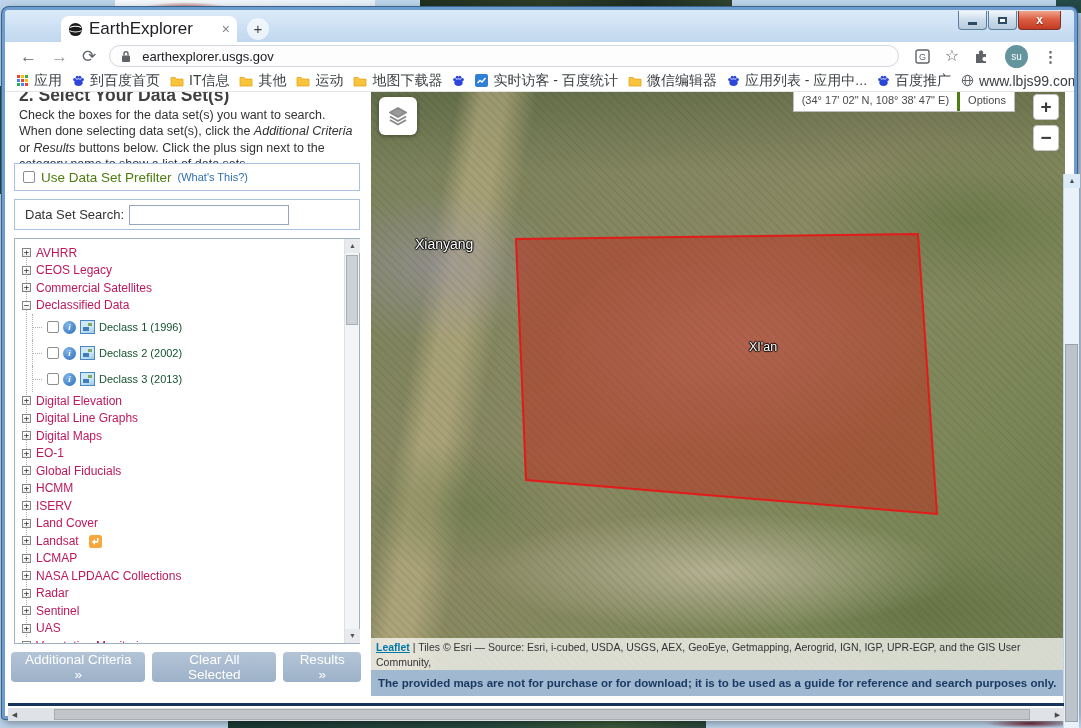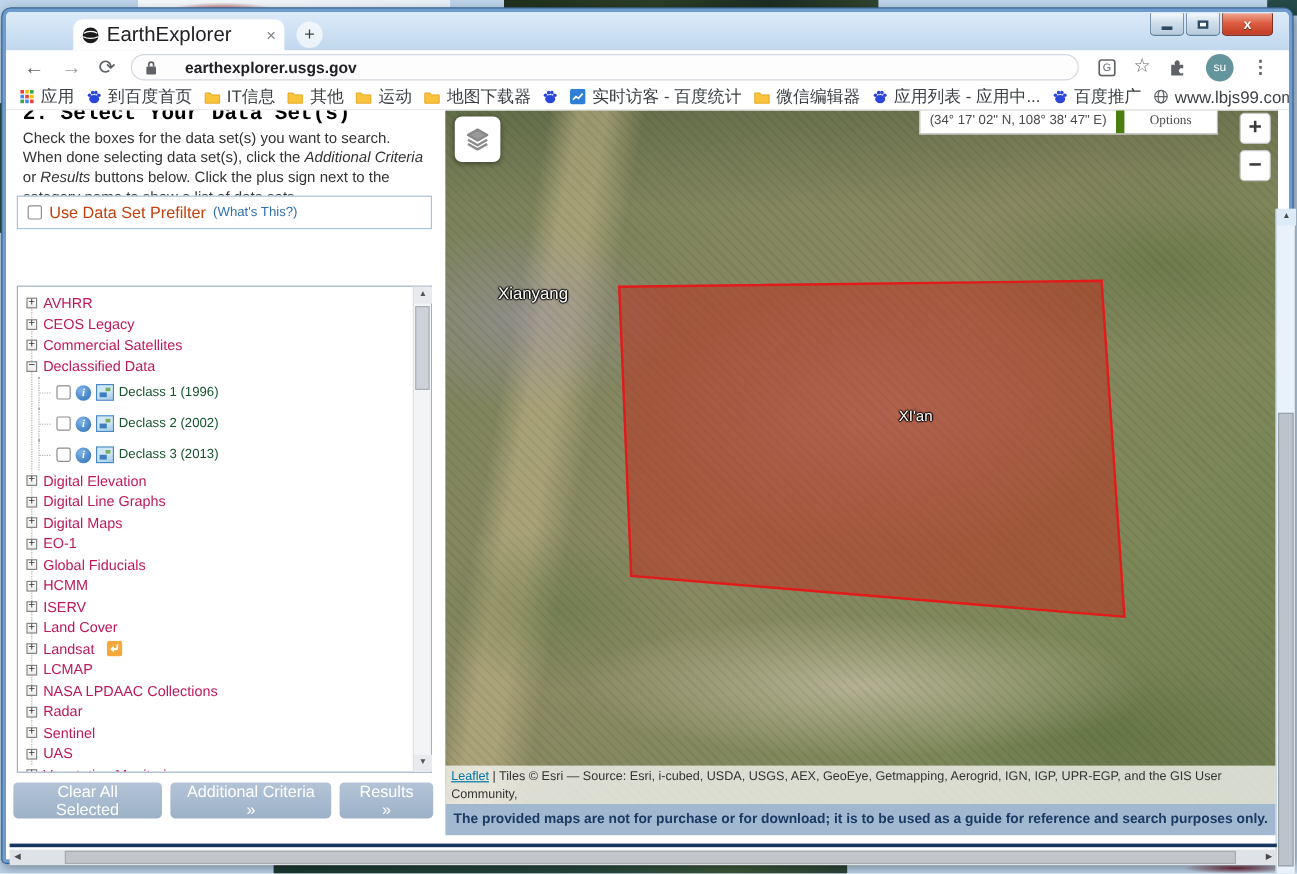--- a/index.html
+++ b/index.html
@@ -41,21 +41,21 @@
   .g-min { width:9px; height:3px; background:#2f4a63; margin-top:6px; }
   .g-max { width:9px; height:7px; border:2px solid #2f4a63; background:#fff; }
   .g-close { color:#fff; font-size:12px; font-weight:bold; text-shadow:0 1px 1px #7c1f10; }
 
   
   .toolbar { position:absolute; left:0; top:32px; width:100%; height:28px; background:#fff;
     display:flex; align-items:center; padding:0 8px; }
   .nav-ic { font-size:17px; color:#5f6368; margin:0 7px; line-height:1; }
   .nav-fwd { color:#9aa0a6; }
   .addressbar { flex:1; height:22px; margin:0 6px; background:#fdfdfe; border:1px solid #d2d8de;
-    border-radius:12px; display:flex; align-items:center; padding:0 11px; gap:23px;font-weight:bold; }
+    border-radius:12px; display:flex; align-items:center; padding:0 11px; gap:11px; }
   .url-text { font-size:13px; color:#202124; }
   .tool-right { display:flex; align-items:center; gap:15px; margin:0 8px 0 10px; }
   .star-ic { font-size:16px; color:#5f6368; line-height:1; }
   .avatar { width:23px; height:23px; border-radius:50%; background:#64949c; color:#fff;
     font-size:10px; display:flex; align-items:center; justify-content:center; }
   .dots-ic { font-size:15px; color:#5f6368; font-weight:bold; line-height:1; }
 
   
   .bookmarks { position:absolute; left:0; top:60px; width:100%; height:22px; background:#fff;
     border-bottom:1px solid #e2e4e8; display:flex; align-items:center; padding:0 6px; overflow:hidden; }
@@ -65,26 +65,26 @@
   .ic-grid { width:13px; height:13px; display:flex; flex-wrap:wrap; align-content:center; justify-content:center; }
   .ic-grid i { width:3px; height:3px; margin:0.5px; display:block; }
   .gm { color:#e94335; font-size:12px; line-height:1; font-weight:bold; }
   .bm-overflow { margin-left:auto; color:#5f6368; font-size:13px; padding-right:4px; }
 
   
   .content { position:absolute; left:0; top:82px; width:1069px; height:611px; background:#fff; }
 
   
   .left-panel { position:absolute; left:6px; top:0; width:356px; height:611px; background:#fff; overflow:hidden; }
-  .panel-heading { position:absolute; left:8px; top:-7px; font-size:17.5px; font-weight:bold; color:#000000;font-family:Liberation Mono, monospace; }
+  .panel-heading { position:absolute; left:8px; top:-7px; font-size:17.5px; font-weight:bold; color:#404040; }
   .instructions { position:absolute; left:8px; top:15px; width:334px; font-size:12.5px; line-height:1.3; color:#333; }
   .box { position:absolute; left:3px; width:346px; border:1px solid #a9c2de; background:#fff;
     display:flex; align-items:center; }
   .box-prefilter { top:71px; height:28px; padding-left:8px; gap:6px; }
-  .prefilter-label { font-size:13.5px; color:#c2410c; }
+  .prefilter-label { font-size:13.5px; color:#4d7c0f; }
   .whats-this { font-size:11px; color:#2f6fb0; }
   .box-search { top:107px; height:31px; padding-left:10px; gap:5px; }
   .search-label { font-size:13px; color:#333; }
   .search-input { width:160px; height:20px; border:1px solid #98a5b4; font-size:12px; padding:0 3px; }
   .cb { width:12px; height:12px; background:#fff; border:1px solid #8d8d8d; border-radius:2px; flex:none; }
 
   
   .tree-box { position:absolute; left:3px; top:146px; width:346px; height:406px; border:1px solid #9fb1c4; background:#fff; }
   .tree-rows { position:absolute; left:0; top:0; right:16px; bottom:0; padding:5px 0 0 7px; overflow:hidden; }
   .tree-vline { position:absolute; left:11px; top:10px; height:388px; border-left:1px dotted #b0b0b0; }
@@ -138,25 +138,25 @@
   .lbl-xianyang { left:44px; top:144px; }
   .lbl-xian { left:378px; top:248px; font-size:12.5px; }
   .layers-btn { position:absolute; left:8px; top:5px; width:38px; height:38px; background:#fff; border-radius:6px;
     box-shadow:0 1px 4px rgba(0,0,0,.4); display:flex; align-items:center; justify-content:center; }
   .zoom-btns { position:absolute; right:6px; top:2px; display:flex; flex-direction:column; gap:5px; }
   .zbtn { width:26px; height:26px; background:#fff; border:1px solid #c6c6c6; border-radius:4px;
     font-size:19px; font-weight:bold; color:#3a3a3a; text-align:center; line-height:24px; }
   .coord-box { position:absolute; right:50px; top:-5px; height:25px; background:#fff; border:1px solid #bdbdbd;
     display:flex; align-items:center; }
   .coord-text { font-size:11px; color:#4a4a4a; padding:0 8px; white-space:nowrap; }
-  .options-btn { font-size:11px; color:#4a4a4a; padding:0 21px; border-left:7px solid #4d7c0f; height:100%;
-    display:flex; align-items:center;font-family:Liberation Serif, serif; }
+  .options-btn { font-size:11px; color:#4a4a4a; padding:0 8px; border-left:3px solid #4d7c0f; height:100%;
+    display:flex; align-items:center; }
   .attribution { position:absolute; left:0; top:546px; width:694px; height:32px;
     background:rgba(255,255,255,.72); font-size:10.5px; color:#333; padding:2px 5px; line-height:1.45; }
-  .leaflet-link { color:#0078a8; text-decoration:underline; }
+  .leaflet-link { color:#0078a8; text-decoration:underline;font-weight:bold; }
   .notice { position:absolute; left:0; top:578px; width:694px; height:26px; background:#a0b8d0;
     display:flex; align-items:center; padding-left:7px; font-size:11.5px; font-weight:bold; color:#1b3a63; }
 
   
   .v-scroll { position:absolute; left:1058px; top:82px; width:16px; height:614px; background:#e9f2fa; border-left:1px solid #c3d4e4; }
   .v-scroll .arr { position:absolute; left:0; width:16px; height:14px; color:#4a4a4a; font-size:7px; text-align:center; line-height:14px; background:#dcebf7; }
   .v-scroll .a-up { top:0; }
   .v-thumb { position:absolute; left:1px; top:170px; width:13px; height:378px; background:#bdc3ca; border:1px solid #9aa1a8; }
   .navy-line { position:absolute; left:3px; top:693px; width:1056px; height:3px; background:#15355e; }
   .h-scroll { position:absolute; left:3px; top:698px; width:1056px; height:13px; background:#dfe3e8; }
@@ -372,20 +372,24 @@
     <div class="left-panel">
       <div class="panel-heading">2. Select Your Data Set(s)</div>
       <p class="instructions"><span>Check the boxes for the data set(s) you want to search. When done selecting data set(s), click the </span><i>Additional Criteria</i><span> or </span><i>Results</i><span> buttons below. Click the plus sign next to the category name to show a list of data sets.</span></p>
 
       <div class="box box-prefilter">
         <span class="cb"></span>
         <span class="prefilter-label">Use Data Set Prefilter</span>
         <span class="whats-this">(What's This?)</span>
       </div>
 
+      <div class="box box-search">
+        <span class="search-label">Data Set Search:</span>
+        <input class="search-input" type="text" value="" style="">
+      </div>
 
       <div class="tree-box">
         <div class="tree-rows" id="tree-rows">
           <div class="tree-vline"></div>
         <div class="t-row">
               <span class="exp">+</span>
               <span class="t-label">AVHRR</span>
             </div>
             <div class="t-row">
               <span class="exp">+</span>
@@ -486,22 +490,22 @@
             </div>
           </div>
         <div class="tree-sb">
           <div class="sb-arrow up">▲</div>
           <div class="tree-thumb"></div>
           <div class="sb-arrow down">▼</div>
         </div>
       </div>
 
       <div class="panel-buttons">
+        <button class="pbtn">Additional Criteria »</button>
         <button class="pbtn">Clear All Selected</button>
-        <button class="pbtn">Additional Criteria »</button>
         <button class="pbtn">Results »</button>
       </div>
     </div>
 
     <div class="map-area">
       <div class="map-img"></div>
       <svg class="poly-svg" width="694" height="578">
         <polygon points="145,147 547,142 566,422 155,388" fill="rgba(200,30,20,0.45)" stroke="#e31a1a" stroke-width="2"></polygon>
       </svg>
       <span class="map-label lbl-xianyang">Xianyang</span>

